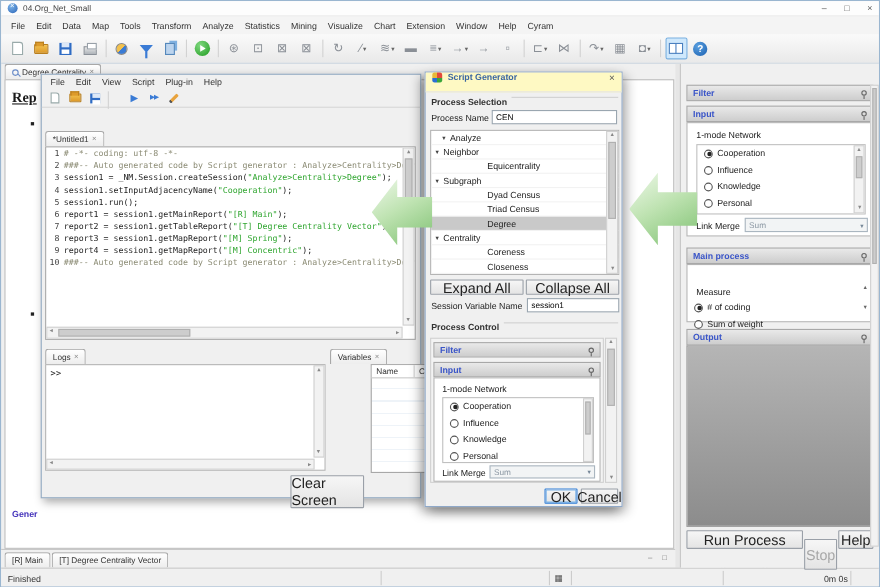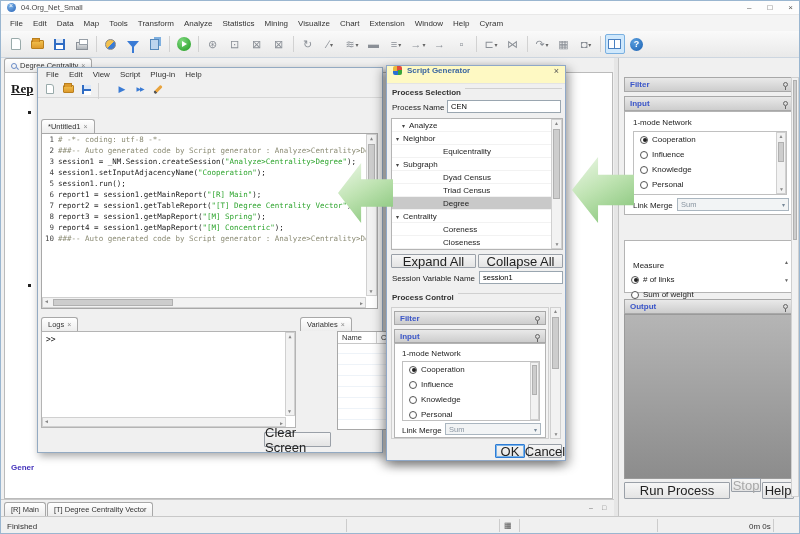--- a/index.html
+++ b/index.html
@@ -115,21 +115,21 @@
   .ptabs .it{font-style:italic;color:#555;background:linear-gradient(#f4f4f4,#e2e2e2)}
   
   .garrow{position:absolute;z-index:6;background:linear-gradient(150deg,#eef8e9 0%,#bfe3b2 45%,#7fc172 100%);
           clip-path:polygon(0% 50%,42% 0%,42% 27%,100% 27%,100% 73%,42% 73%,42% 100%);
           filter:drop-shadow(1px 1px 1px rgba(60,110,50,.45))}
   
   .statusbar{position:absolute;left:0;top:515px;width:100%;height:19px;background:#f0f0f0;border-top:1px solid #c8c8c8}
   .statusbar .txt{position:absolute;top:5px;font-size:8px;color:#333}
   .vdiv{position:absolute;top:518px;width:1px;height:13px;background:#ccc}
   .sash{position:absolute;left:613px;top:57px;width:4px;height:458px;background:#e6e6e6}
-  .logs-clear{left:226px;top:364px;width:67px;height:15px}
+  .logs-clear{left:226px;top:364px;width:67px;height:30px}
   .vartable{position:absolute;left:299px;top:263px;width:79px;height:99px;background:repeating-linear-gradient(#fff 0 10px,#eef3f8 10px 11px);border:1px solid #a8a8a8}
   .varhead{display:flex;height:12px;background:#fff;border-bottom:1px solid #c8c8c8;font-size:7.5px;color:#333}
   .varhead span{padding:1px 4px}
   .varhead span+span{border-left:1px solid #d0d0d0}
   .vcol{position:absolute;left:51px;top:12px;width:1px;height:85px;background:#dde6ee}
 </style>
 </head>
 <body>
 
 <div class="titlebar">
@@ -360,43 +360,47 @@
           </label>
         </div>
       <div class="sb" style="right:0;top:0;width:10px;height:62px">▲<div class="sbthumb" style="left:1px;top:9px;width:6px;height:20px"></div><div style="position:absolute;bottom:1px;left:2px">▼</div></div>
     </div>
     <span style="position:absolute;left:8px;top:89px">Link Merge</span>
     <div class="dropdown" style="left:52px;top:86px;width:112px;height:13px">
       <span class="seltext">Sum</span>
         <span class="dc">▾</span>
     </div>
   </div>
+  <div class="hdrbar" style="left:5px;top:167px;width:170px">
+    <span>Main process</span>
+      <span class="pin"></span>
+  </div>
   <div class="whitebox" style="left:5px;top:182px;width:170px;height:53px">
     <div style="margin:20px 0 2px 8px">Measure</div>
     <div style="position:relative">
 
     <label class="rrow on">
           <span class="rd"></span>
-          <span class="rl"># of links</span>
+          <span class="rl"># of coding</span>
         </label>
         <label class="rrow">
           <span class="rd"></span>
           <span class="rl">Sum of weight</span>
         </label>
       </div>
     <span style="position:absolute;right:4px;top:18px;font-size:5px;color:#666">▲</span>
     <span style="position:absolute;right:4px;top:36px;font-size:5px;color:#666">▼</span>
   </div>
   <div class="hdrbar" style="left:5px;top:241px;width:170px">
     <span>Output</span>
       <span class="pin"></span>
   </div>
   <div class="grayarea" style="left:5px;top:256px;width:170px;height:165px"></div>
   <div class="btn" style="left:5px;top:424px;width:106px;height:17px">Run Process</div>
-  <div class="btn disabled" style="left:112px;top:420px;width:30px;height:14px">Stop</div>
+  <div class="btn disabled" style="left:112px;top:432px;width:30px;height:28px">Stop</div>
   <div class="btn" style="left:143px;top:424px;width:32px;height:17px">Help</div>
   <div class="sb" style="right:1px;top:19px;width:8px;height:420px">
       <div class="sbthumb" style="left:1px;top:2px;width:4px;height:160px"></div>
     </div>
 </div>
 
 <div class="ptabs">
   <div style="display:flex;gap:1px;align-items:flex-end">
 
   <span class="tab act">

